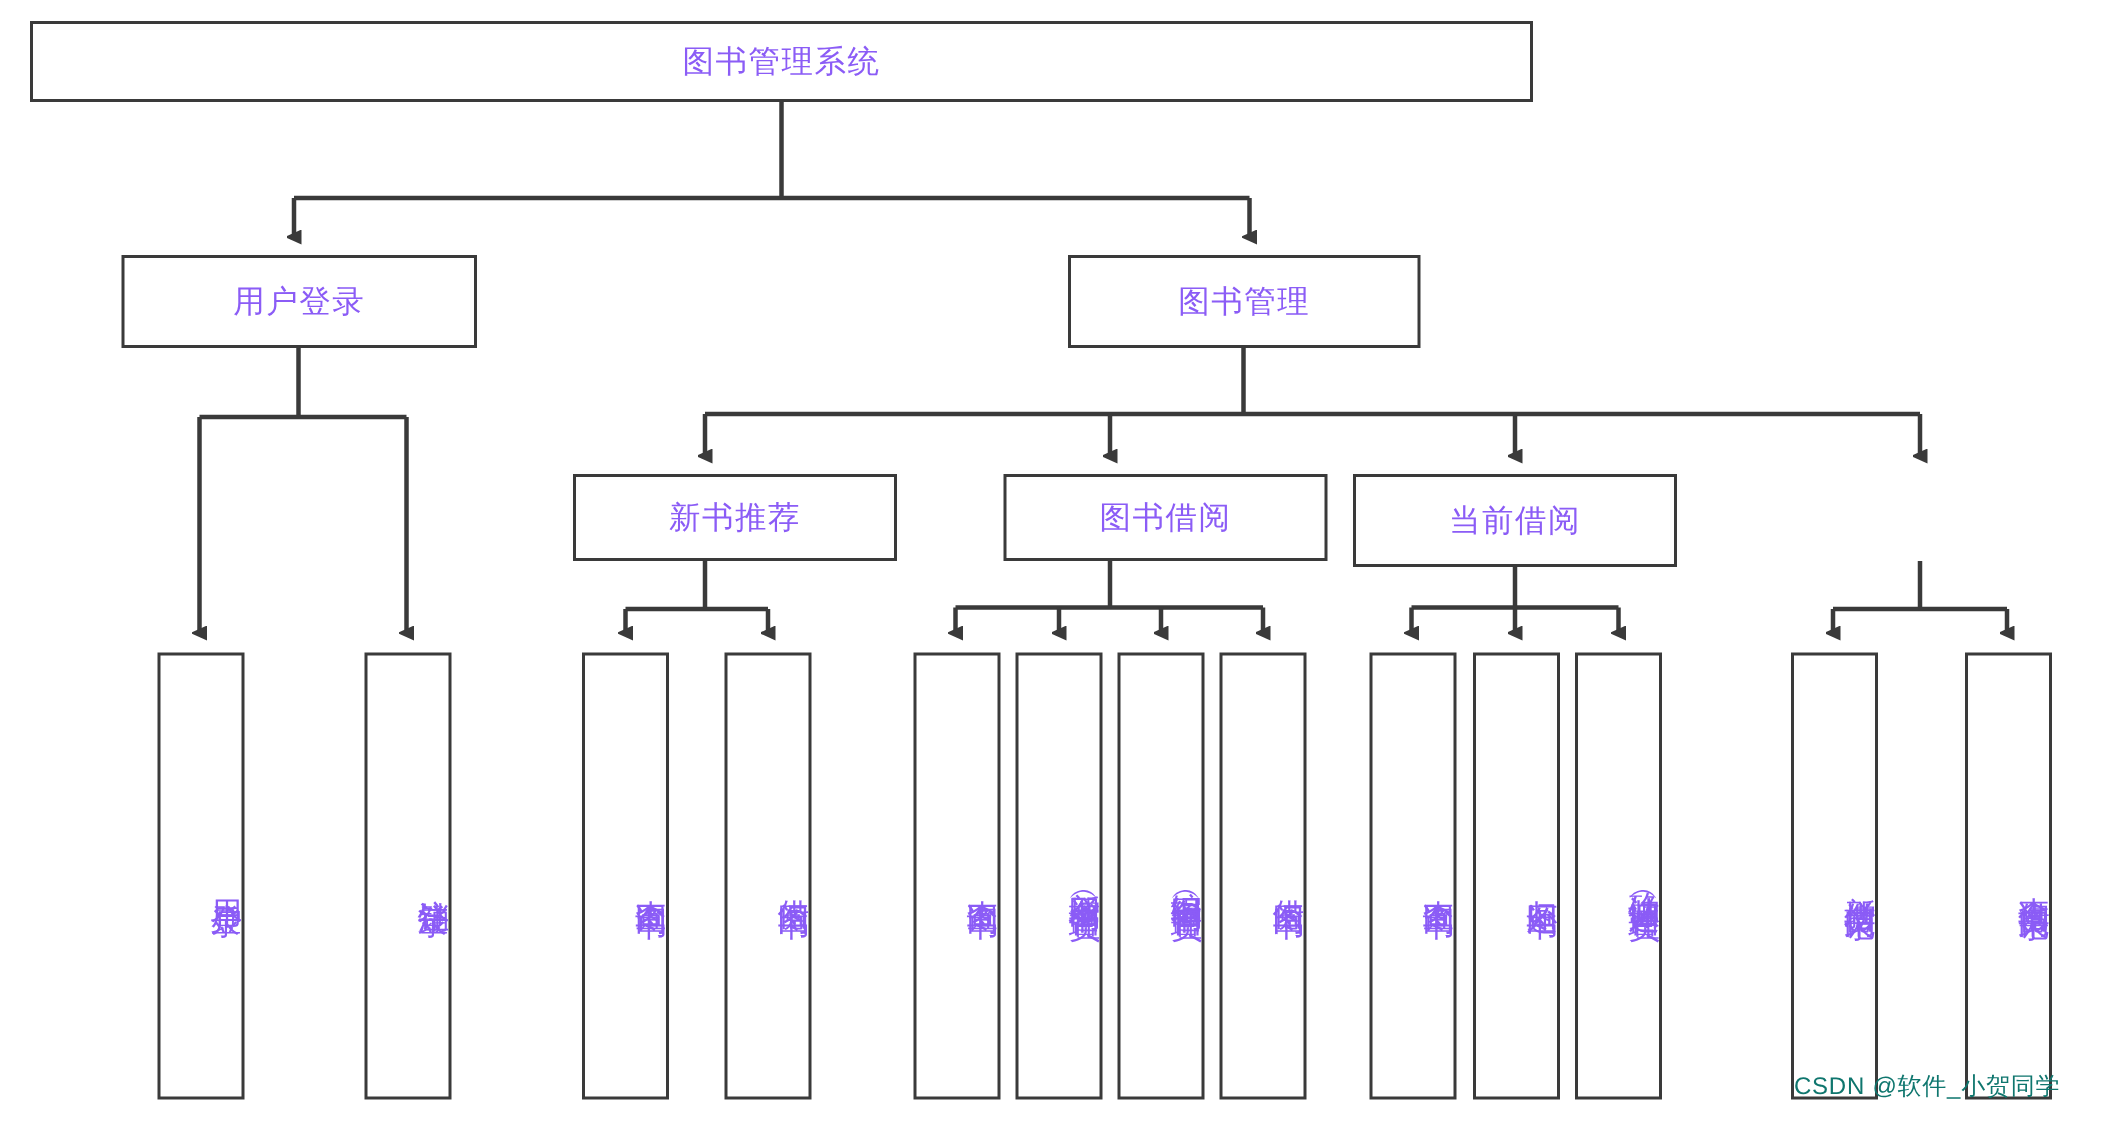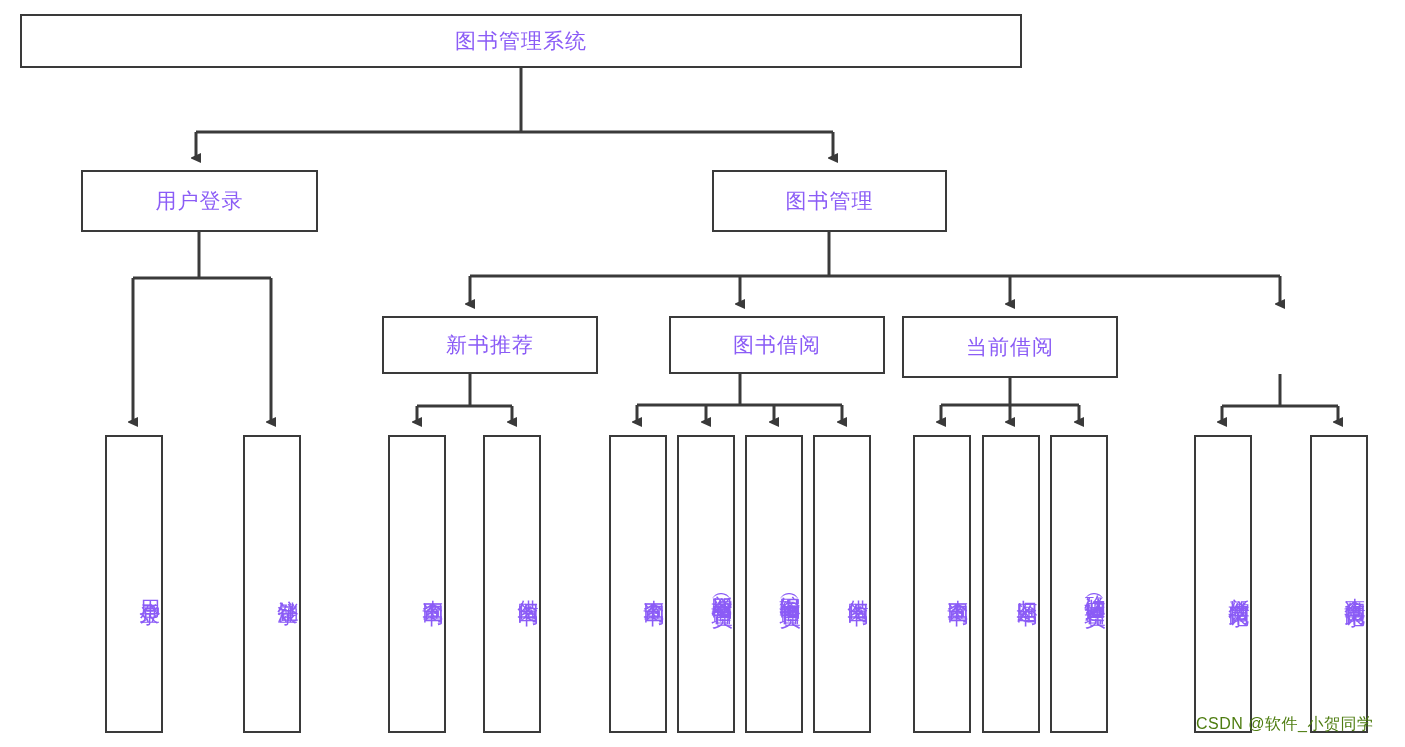--- a/index.html
+++ b/index.html
@@ -53,21 +53,21 @@
   .node.vert .vtext {
     writing-mode: vertical-rl;
     text-orientation: upright;
     white-space: nowrap;
   }
   .watermark {
     position: absolute;
     left: 1196px;
     top: 714px;
     font-size: 16px;
-    color: #4d7c0f;
+    color: #0f766e;
     white-space: nowrap;
     z-index: 3;
     letter-spacing: 0.5px;
   }
 </style>
 </head>
 <body>
 
 <div id="canvas">
 

